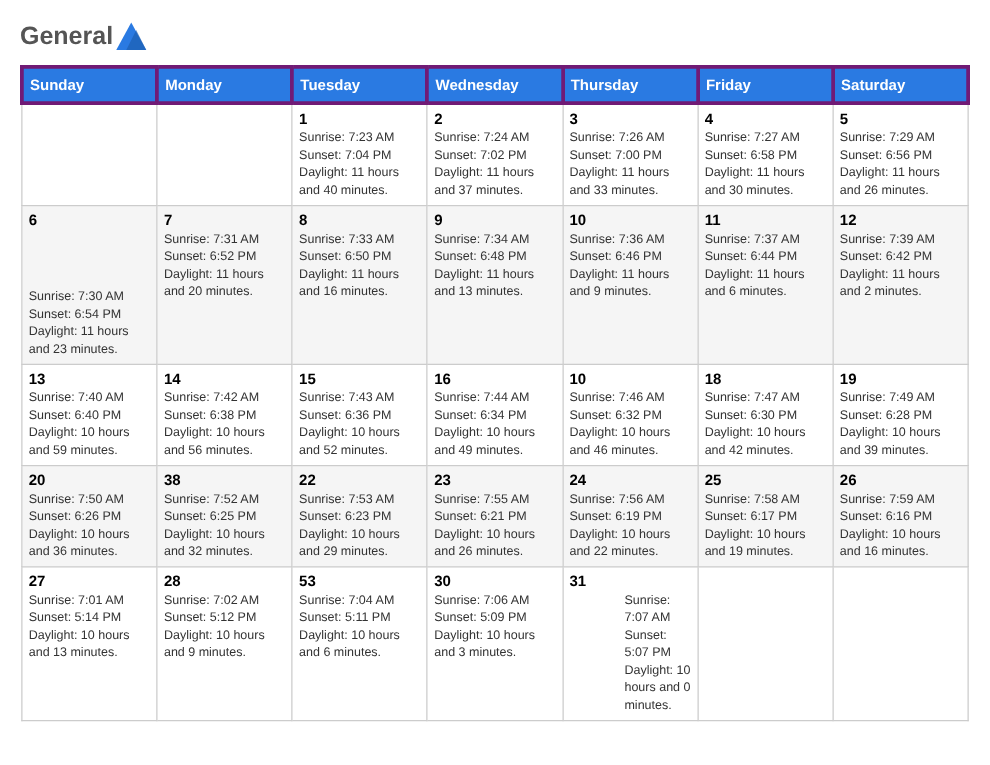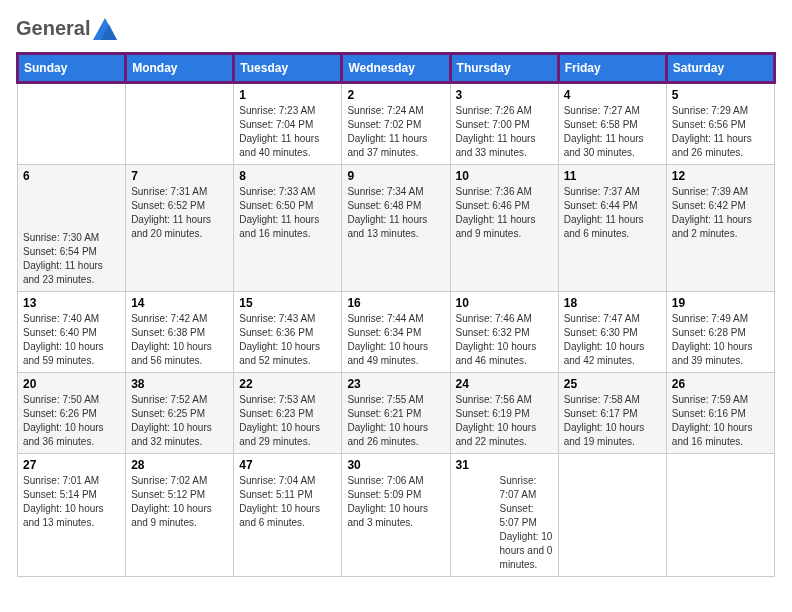--- a/index.html
+++ b/index.html
@@ -286,21 +286,21 @@
 Sunset: 5:14 PM
 Daylight: 10 hours and 13 minutes.</div>
         </td>
         <td>
           <span class="day-num">28</span>
           <div class="day-detail" style="white-space: pre-line;">Sunrise: 7:02 AM
 Sunset: 5:12 PM
 Daylight: 10 hours and 9 minutes.</div>
         </td>
         <td>
-          <span class="day-num">47</span>
+          <span class="day-num">53</span>
           <div class="day-detail" style="white-space: pre-line;">Sunrise: 7:04 AM
 Sunset: 5:11 PM
 Daylight: 10 hours and 6 minutes.</div>
         </td>
         <td>
           <span class="day-num">30</span>
           <div class="day-detail" style="white-space: pre-line;">Sunrise: 7:06 AM
 Sunset: 5:09 PM
 Daylight: 10 hours and 3 minutes.</div>
         </td>

